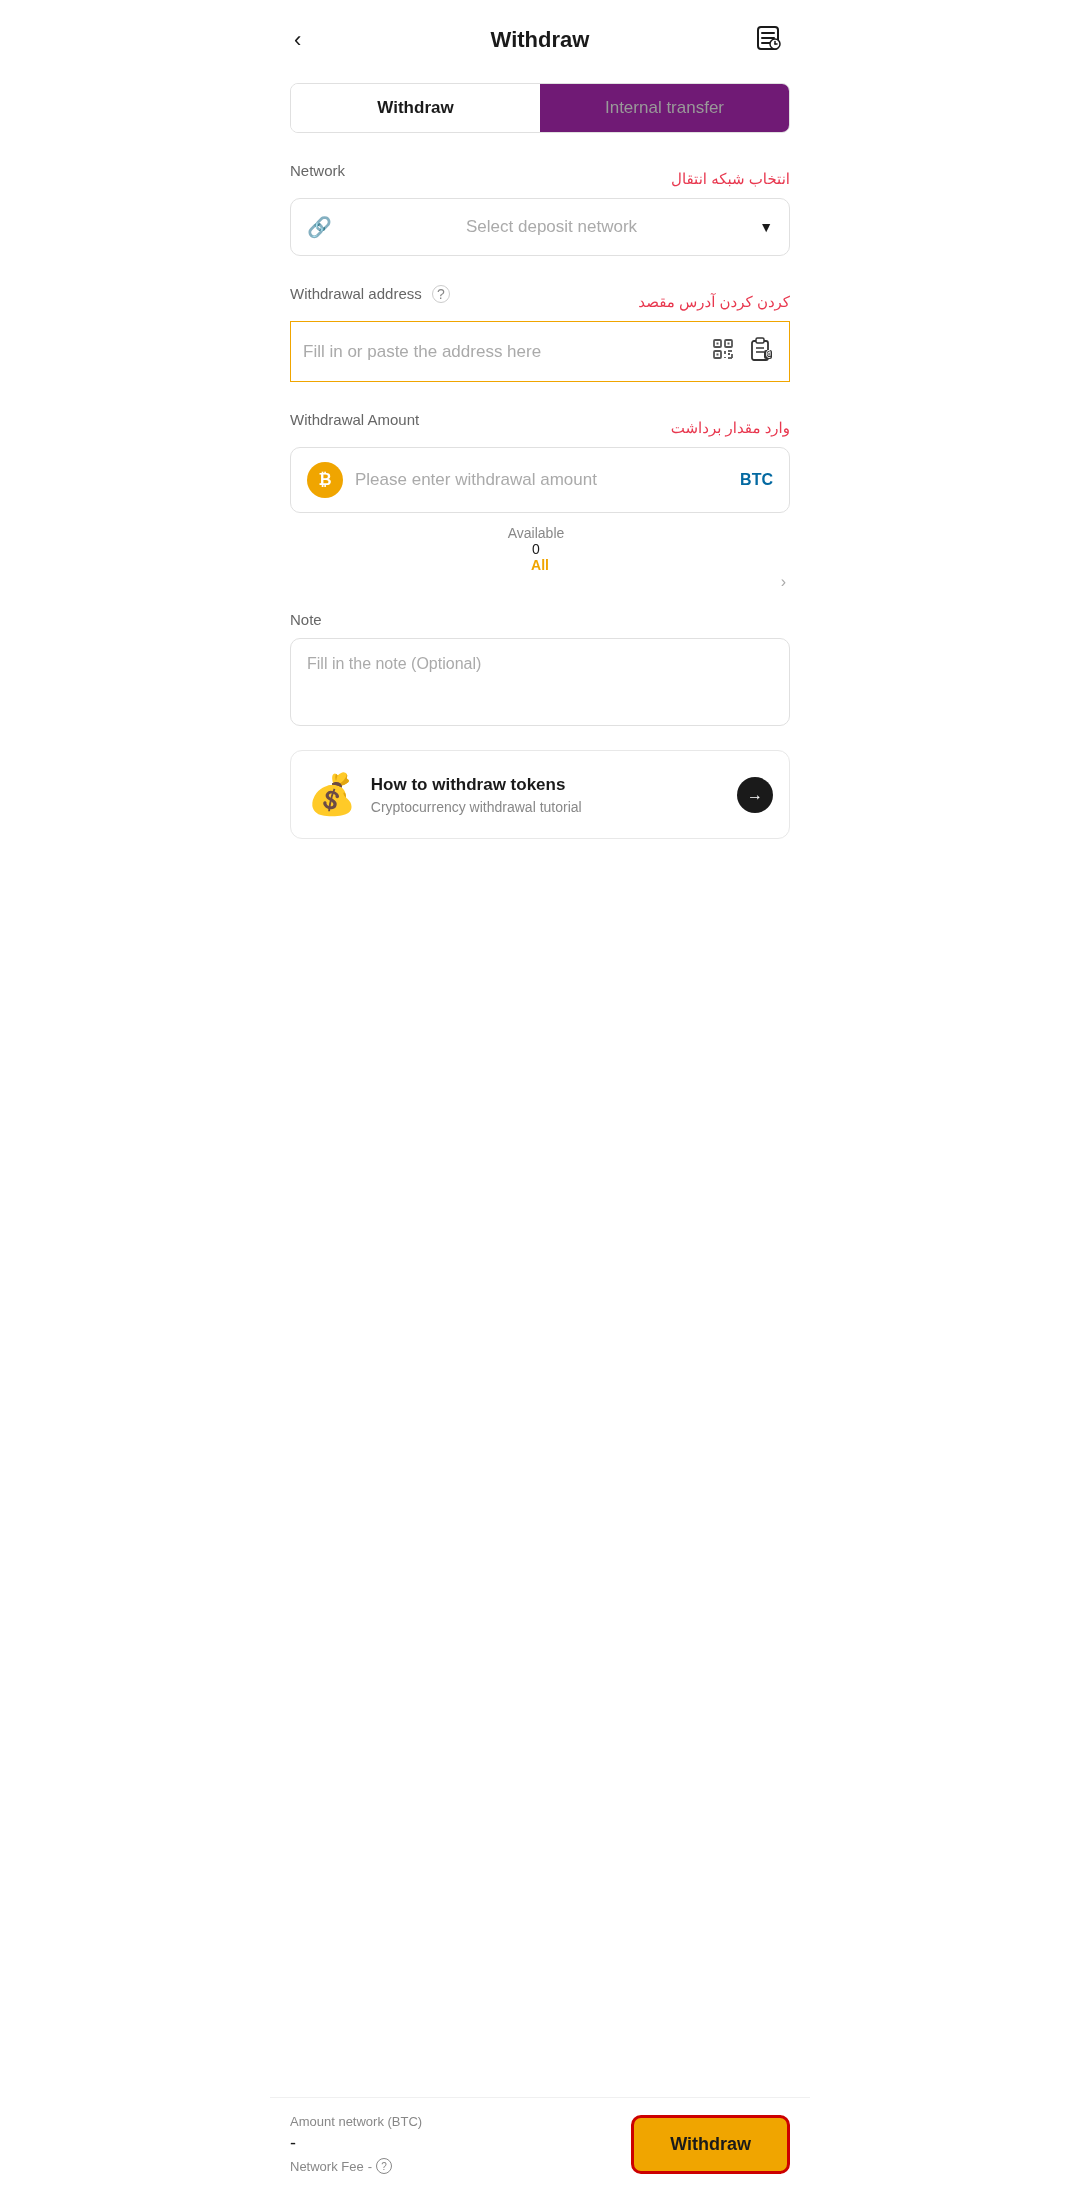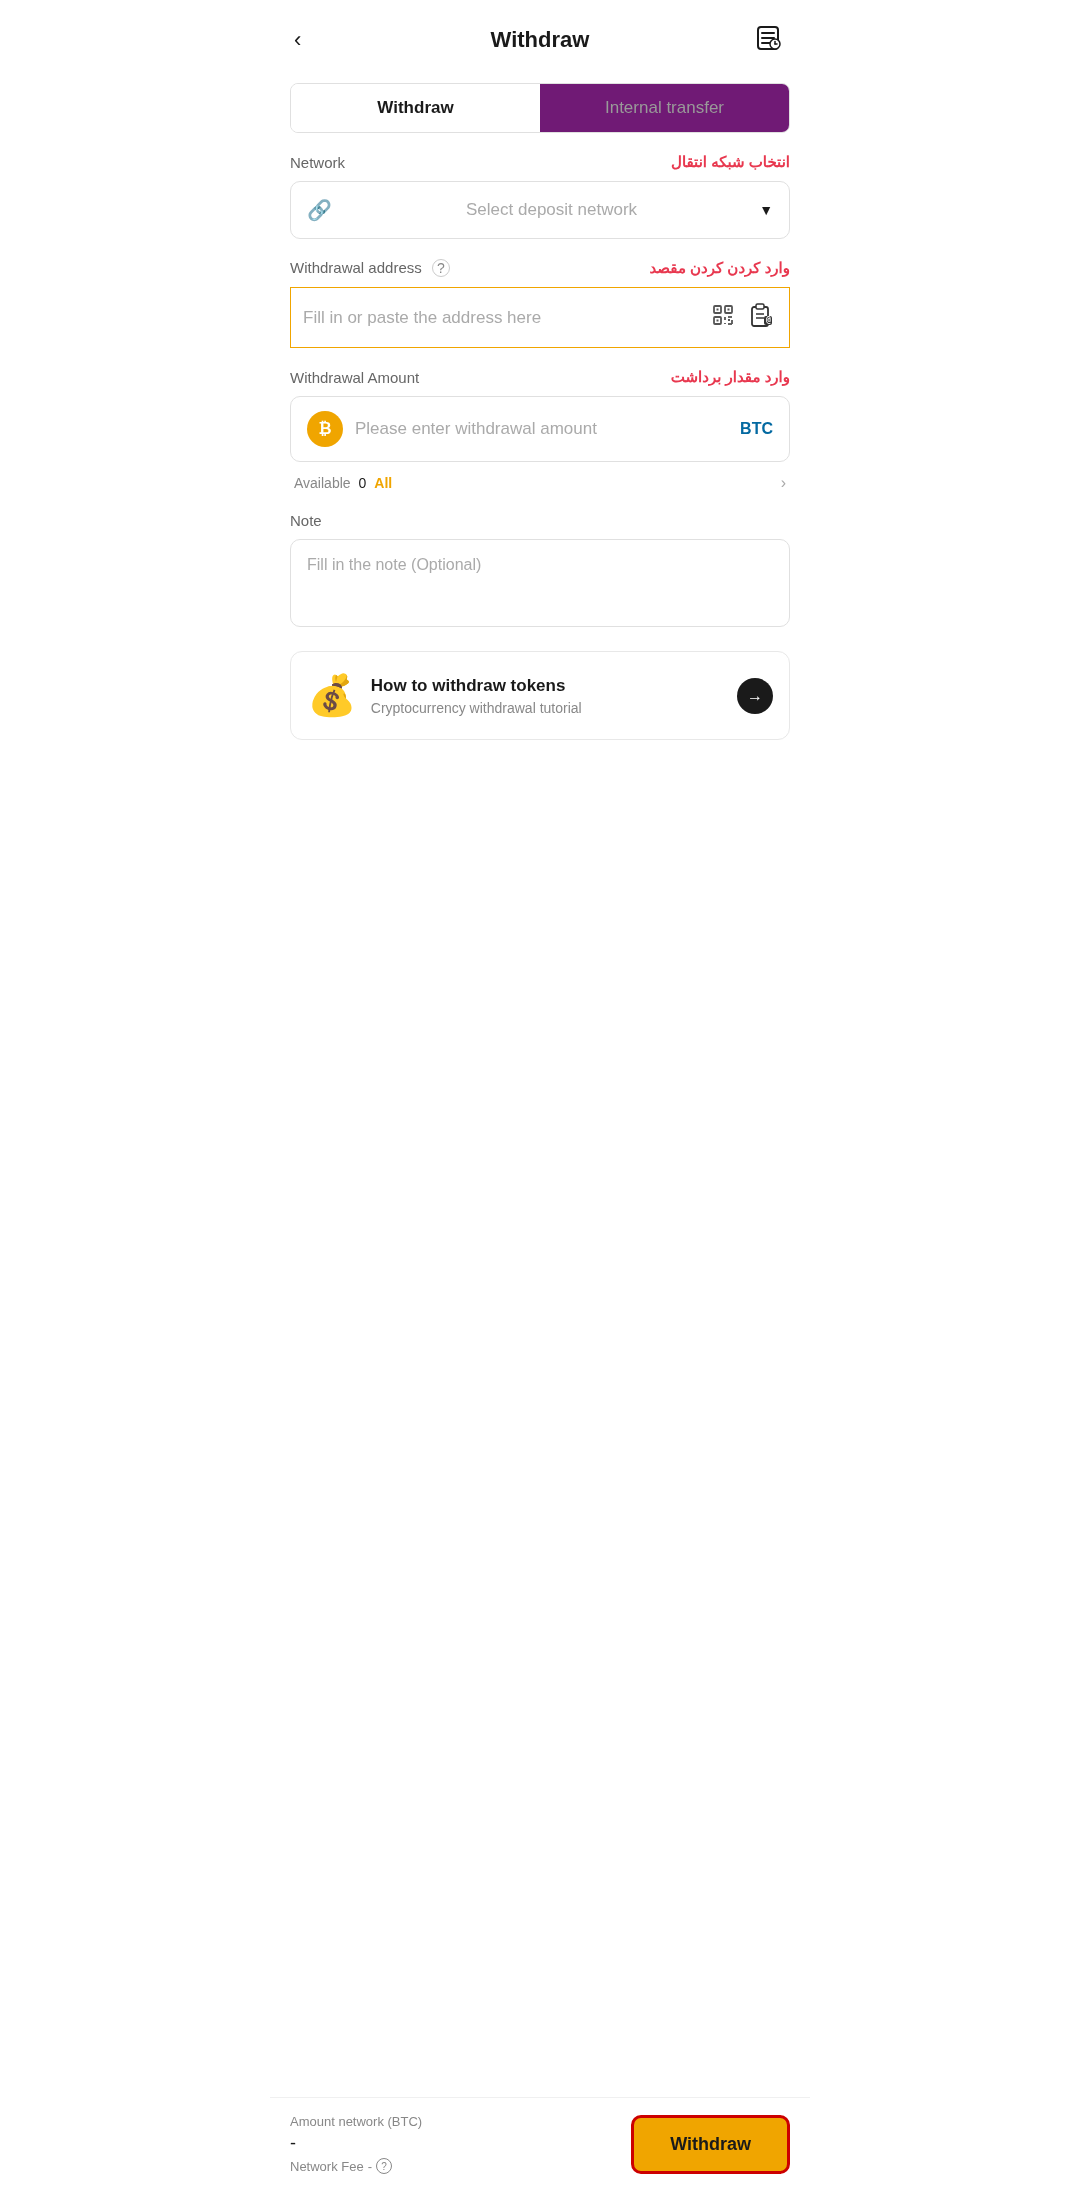--- a/index.html
+++ b/index.html
@@ -99,21 +99,22 @@
     }
 
     .section-label {
       font-size: 15px;
       color: #666666;
     }
 
     .section-label-fa {
       font-size: 15px;
       color: #e8384f;
-      font-weight: 700;
+      font-weight: 400;
+      margin-top: 17px;
     }
 
     .network-select {
       display: flex;
       align-items: center;
       border: 1.5px solid #e0e0e0;
       border-radius: 10px;
       padding: 16px 16px;
       background: #ffffff;
       cursor: pointer;
@@ -219,20 +220,21 @@
       font-size: 16px;
       font-weight: 700;
       color: #0369a1;
     }
 
     .available-row {
       display: flex;
       align-items: center;
       margin-top: 12px;
       padding: 0 4px;
+      flex-direction: column;
     }
 
     .available-text {
       font-size: 14px;
       color: #888888;
       margin-right: 8px;
     }
 
     .available-value {
       font-size: 14px;
@@ -425,21 +427,21 @@
     <span class="chevron-down">▼</span>
   </button>
 </div>
 
 <div class="section">
   <div class="section-header">
     <span class="section-label">
       <span>Withdrawal address</span>
       <span style="margin-left:6px; color:#888; font-size:14px; border:1px solid #ccc; border-radius:50%; width:18px; height:18px; display:inline-flex; align-items:center; justify-content:center; cursor:pointer;">?</span>
     </span>
-    <span class="section-label-fa">وارد کردن کردن مقصد</span>
+    <span class="section-label-fa">کردن کردن آدرس مقصد</span>
   </div>
   <div class="address-input-wrapper">
     <input type="text" class="address-input" placeholder="Fill in or paste the address here" style="">
     <button class="scan-icon-btn" title="Scan QR code">
       <svg width="24" height="24" viewBox="0 0 24 24" fill="none" xmlns="http://www.w3.org/2000/svg">
         <rect x="3" y="3" width="7" height="7" rx="1" stroke="#555" stroke-width="1.8"></rect>
         <rect x="14" y="3" width="7" height="7" rx="1" stroke="#555" stroke-width="1.8"></rect>
         <rect x="3" y="14" width="7" height="7" rx="1" stroke="#555" stroke-width="1.8"></rect>
         <rect x="5.5" y="5.5" width="2" height="2" fill="#555"></rect>
         <rect x="16.5" y="5.5" width="2" height="2" fill="#555"></rect>

